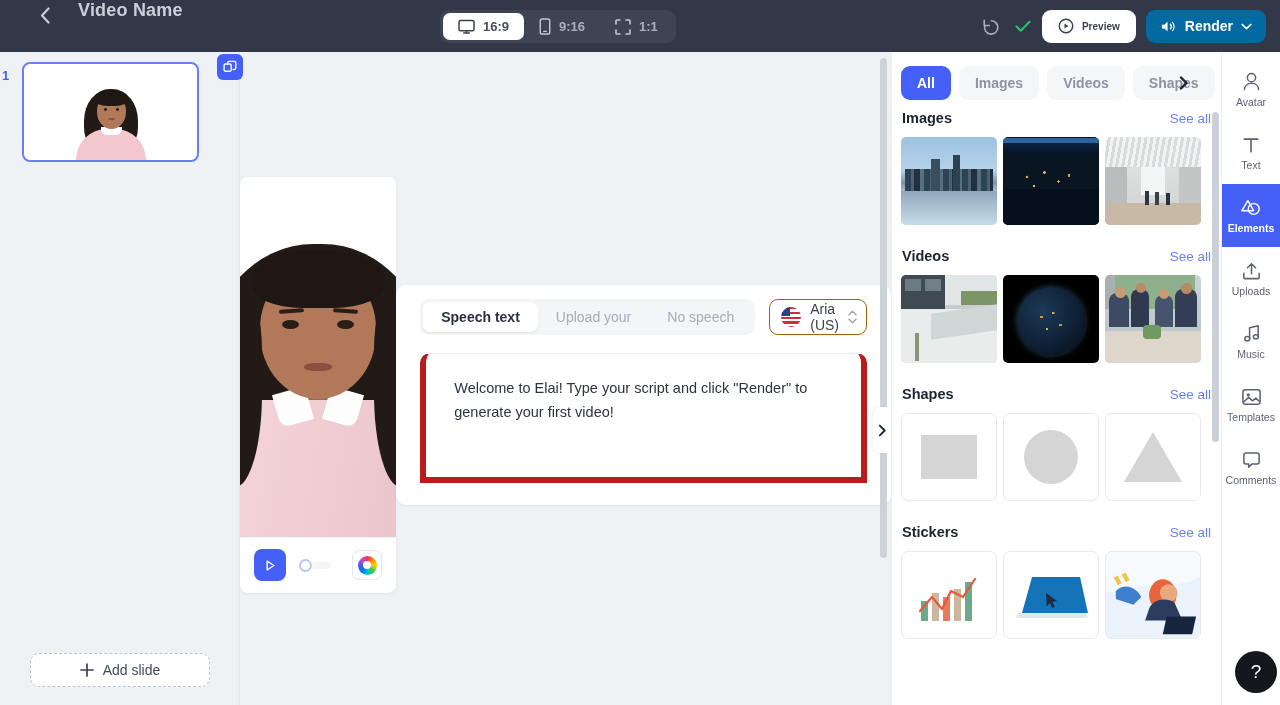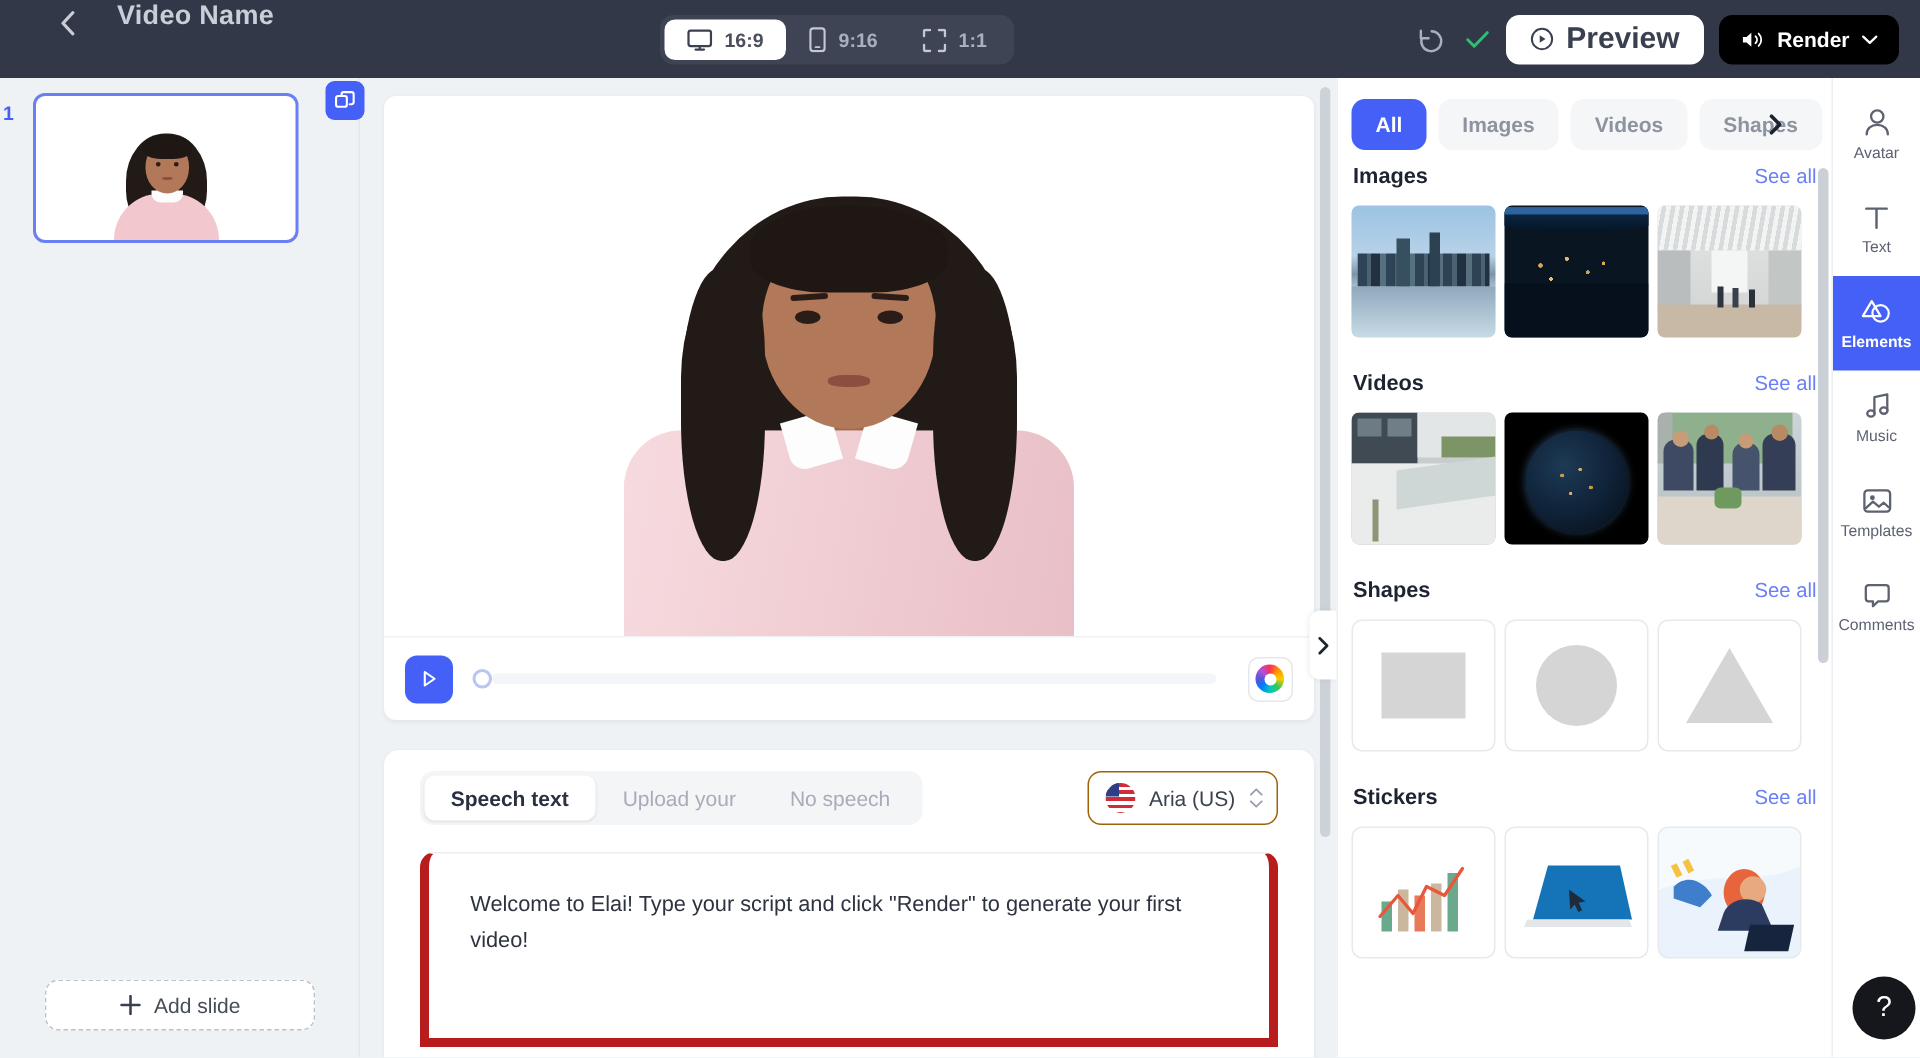--- a/index.html
+++ b/index.html
@@ -41,24 +41,24 @@
   .hdr-right {
     position: absolute; right: 14px; top: 0; height: 52px;
     display: flex; align-items: center; gap: 10px;
   }
   .icon-btn-dark { width: 26px; height: 26px; display: flex; align-items: center; justify-content: center;
     color: #a8aeba; cursor: pointer; }
   .check-ok { color: #2fbf71; display: flex; align-items: center; }
   .btn-preview {
     background: #fff; color: #3b4050; border-radius: 9px; height: 33px;
     display: flex; align-items: center; gap: 8px; padding: 0 16px;
-    font-size: 20px; font-weight: bold; cursor: pointer;
+    font-size: 10px; font-weight: bold; cursor: pointer;
   }
   .btn-render {
-    background: #000000; color: #fff; border-radius: 9px; height: 33px;
+    background: #0369a1; color: #fff; border-radius: 9px; height: 33px;
     display: flex; align-items: center; gap: 8px; padding: 0 14px;
     font-size: 14px; font-weight: bold; cursor: pointer;
   }
 
   
   .body-row { flex: 1; display: flex; min-height: 0; position: relative; }
 
   
   .slides-rail {
     width: 240px; min-width: 240px; background: #eef2f4; position: relative;
@@ -80,21 +80,21 @@
   .add-slide {
     position: absolute; left: 30px; bottom: 18px; width: 180px; height: 34px;
     border: 1px dashed #b9c2cc; border-radius: 9px; background: #fff;
     display: flex; align-items: center; justify-content: center; gap: 9px;
     font-size: 14px; color: #454b57; cursor: pointer;
   }
 
   
   .center {
     flex: 1; background: #eef2f4; position: relative; overflow: hidden;
-    display: flex; flex-direction: column; align-items: center; padding-top: 12px;
+    display: flex; flex-direction: row; align-items: center; padding-top: 12px;
   }
   .canvas-card {
     width: 620px; background: #fff; border-radius: 8px; position: relative;
     box-shadow: 0 1px 3px rgba(40,50,70,.07);
   }
   .canvas-stage { height: 360px; position: relative; overflow: hidden; border-radius: 8px 8px 0 0; }
   .timeline {
     height: 56px; display: flex; align-items: center; padding: 0 14px; gap: 13px;
     border-top: 1px solid #f0f2f5;
   }
@@ -643,20 +643,27 @@
         <span class="tool-label">Text</span>
       </div>
       <div class="tool-item active">
         <svg width="22" height="20" viewBox="0 0 24 22">
           <path d="M8.5 3l6.5 11H2z" stroke="currentColor" stroke-width="1.6" fill="none" stroke-linejoin="round"></path>
           <circle cx="15" cy="12" r="6" stroke="currentColor" stroke-width="1.6" fill="none"></circle>
         </svg>
         <span class="tool-label">Elements</span>
       </div>
       <div class="tool-item">
+        <svg width="21" height="20" viewBox="0 0 22 21">
+          <path d="M11 13.5V2.8M11 2.8L6.8 7M11 2.8L15.2 7" stroke="currentColor" stroke-width="1.6" fill="none" stroke-linecap="round" stroke-linejoin="round"></path>
+          <path d="M3 13v4.5a1 1 0 001 1h14a1 1 0 001-1V13" stroke="currentColor" stroke-width="1.6" fill="none" stroke-linecap="round"></path>
+        </svg>
+        <span class="tool-label">Uploads</span>
+      </div>
+      <div class="tool-item">
         <svg width="21" height="21" viewBox="0 0 22 22">
           <path d="M9 16V5l9-2v11" stroke="currentColor" stroke-width="1.6" fill="none" stroke-linecap="round" stroke-linejoin="round"></path>
           <ellipse cx="6.6" cy="16.4" rx="2.6" ry="2.2" stroke="currentColor" stroke-width="1.6" fill="none"></ellipse>
           <ellipse cx="15.6" cy="14.4" rx="2.6" ry="2.2" stroke="currentColor" stroke-width="1.6" fill="none"></ellipse>
         </svg>
         <span class="tool-label">Music</span>
       </div>
       <div class="tool-item">
         <svg width="21" height="20" viewBox="0 0 22 21">
           <rect x="2" y="3" width="18" height="15" rx="2.4" stroke="currentColor" stroke-width="1.6" fill="none"></rect>

